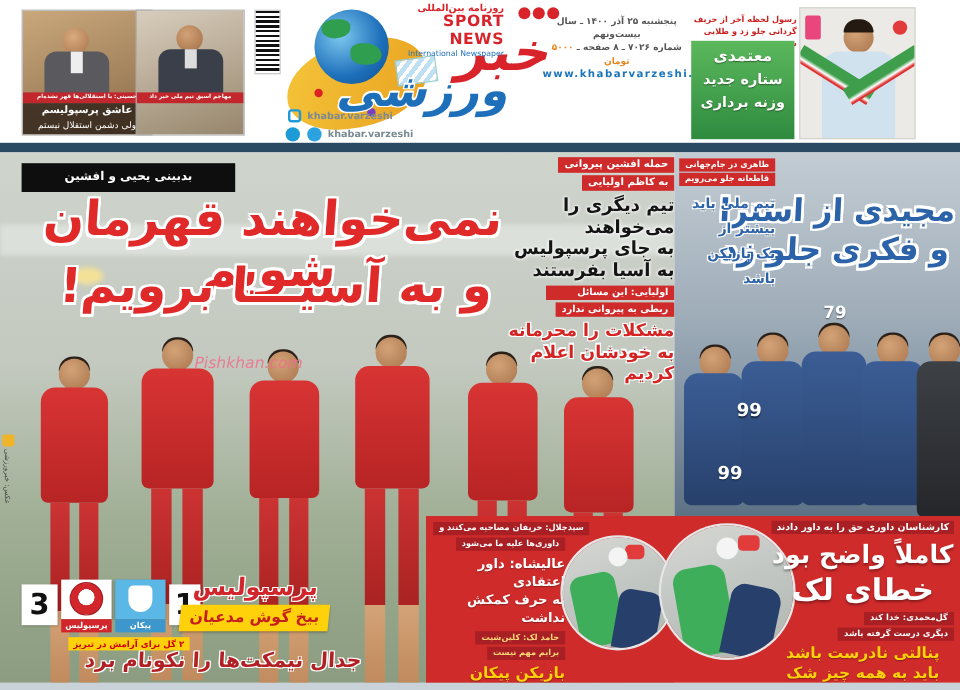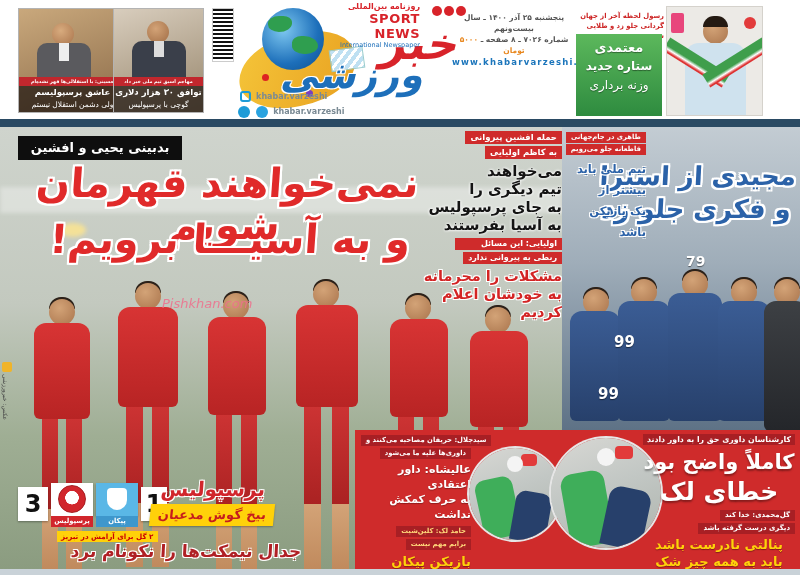--- a/index.html
+++ b/index.html
@@ -37,24 +37,20 @@
         <div style="font-size:8.5px;font-weight:bold;line-height:13px;">عاشق پرسپولیسم</div>
         <div style="font-size:7.5px;line-height:11px;">ولی دشمن استقلال نیستم</div>
       </div>
     </div>
 
     <div class="abs" style="left:113px;top:8px;width:91px;height:105px;background:linear-gradient(160deg,#d8cdbd,#97866c);border:1px solid #b3b3b3;overflow:hidden;">
       <div class="abs" style="left:33px;top:12px;width:22px;height:22px;border-radius:50%;background:radial-gradient(circle at 40% 35%,#d3a377,#a06c44);"></div>
       <div class="abs" style="left:18px;top:32px;width:54px;height:40px;border-radius:10px 10px 0 0;background:#3a3f4a;"></div>
       <div class="abs" style="left:40px;top:32px;width:10px;height:16px;background:#ddd;"></div>
       <div class="abs lbl-strip" style="left:0;bottom:26px;width:100%;height:9px;background:#c1272d;font-size:4.8px;line-height:9px;">مهاجم اسبق تیم ملی خبر داد</div>
-      <div class="abs rtl" style="left:0;bottom:0;width:100%;height:26px;background:rgba(32,24,18,.72);color:#fff;text-align:center;">
-        <div style="font-size:8.5px;font-weight:bold;line-height:13px;">توافق ۳۰ هزار دلاری</div>
-        <div style="font-size:7.5px;line-height:11px;">گوچی با پرسپولیس</div>
-      </div>
     </div>
 
     <div class="abs" style="left:212px;top:8px;width:22px;height:54px;background:repeating-linear-gradient(180deg,#111 0 2px,#fff 2px 4px);border:1px solid #ccc;"></div>
 
     <div class="abs" style="left:236px;top:4px;width:224px;height:112px;">
       <div class="abs" style="left:2px;top:30px;width:118px;height:72px;background:linear-gradient(120deg,#f5c63a,#e8a020);border-radius:60% 40% 55% 45%;transform:rotate(-10deg);"></div>
       <div class="abs" style="left:26px;top:70px;width:7px;height:7px;border-radius:50%;background:#d22;"></div>
       <div class="abs" style="left:48px;top:80px;width:7px;height:7px;border-radius:50%;background:#2f9e4f;"></div>
       <div class="abs" style="left:70px;top:86px;width:7px;height:7px;border-radius:50%;background:#7a3fbf;"></div>
       <div class="abs" style="left:90px;top:78px;width:7px;height:7px;border-radius:50%;background:#0d4f8d;"></div>
@@ -92,27 +88,27 @@
     <div class="abs rtl" style="left:452px;top:12px;width:124px;text-align:center;">
       <div style="font-size:7.5px;font-weight:bold;color:#555;line-height:11px;">پنجشنبه ۲۵ آذر ۱۴۰۰ ـ سال بیست‌ونهم</div>
       <div style="font-size:7.5px;font-weight:bold;color:#555;line-height:11px;">
         <span>شماره ۷۰۲۶ ـ ۸ صفحه ـ</span>
         <span style="color:#e8871e;">۵۰۰۰ تومان</span>
       </div>
       <div style="direction:ltr;font-size:8.5px;font-weight:900;color:#1b75bb;letter-spacing:1.2px;line-height:12px;">www.khabarvarzeshi.com</div>
     </div>
 
     <div class="abs rtl" style="left:576px;top:11px;width:88px;text-align:right;color:#cc2222;font-size:6.8px;font-weight:bold;line-height:10px;">
-      <div>رسول لحظه آخر از جهان</div>
+      <div>رسول لحظه آخر از حریف</div>
       <div>گردانی جلو زد و طلایی شد</div>
     </div>
     <div class="abs rtl" style="left:576px;top:34px;width:86px;height:82px;background:linear-gradient(180deg,#5cb85c,#2e8b3f);color:#fff;text-align:center;padding-top:4px;">
       <div style="font-size:13px;font-weight:900;line-height:19px;text-shadow:0 1px 1px rgba(0,0,0,.4);">معتمدی</div>
       <div style="font-size:12px;font-weight:900;line-height:19px;text-shadow:0 1px 1px rgba(0,0,0,.4);">ستاره جدید</div>
-      <div style="font-size:12px;font-weight:400;line-height:19px;text-shadow:0 1px 1px rgba(0,0,0,.4);">وزنه برداری</div>
+      <div style="font-size:12px;font-weight:700;line-height:19px;text-shadow:0 1px 1px rgba(0,0,0,.4);">وزنه برداری</div>
       <div style="font-size:12px;font-weight:900;line-height:19px;text-shadow:0 1px 1px rgba(0,0,0,.4);margin-top:44px;">ایران و جهان</div>
     </div>
     <div class="abs" style="left:666px;top:6px;width:97px;height:110px;background:#eceae6;border:1px solid #d5d2cc;overflow:hidden;">
       <div class="abs" style="left:4px;top:6px;width:13px;height:20px;background:#e8467c;border-radius:2px;"></div>
       <div class="abs" style="right:6px;top:10px;width:12px;height:12px;border-radius:50%;background:#e23b3b;"></div>
       <div class="abs" style="left:36px;top:12px;width:25px;height:25px;border-radius:50%;background:radial-gradient(circle at 40% 35%,#d3a377,#a9744c);"></div>
       <div class="abs" style="left:36px;top:9px;width:25px;height:11px;border-radius:12px 12px 0 0;background:#241a12;"></div>
       <div class="abs" style="left:18px;top:36px;width:61px;height:74px;border-radius:14px 14px 0 0;background:#cfe2ee;"></div>
       <div class="abs" style="left:-6px;top:48px;width:70px;height:15px;transform:rotate(32deg);background:linear-gradient(180deg,#3f9e4c 55%,#fff 75%,#d33 92%);"></div>
       <div class="abs" style="left:34px;top:48px;width:70px;height:15px;transform:rotate(-32deg);background:linear-gradient(180deg,#3f9e4c 55%,#fff 75%,#d33 92%);"></div>
@@ -162,33 +158,33 @@
     </div>
     <div class="pl abs" style="left:458px;top:176px;width:80px;height:280px;">
       <div class="hair" style="left:27px;top:2px;"></div>
         <div class="head" style="left:27px;top:4px;"></div>
       <div class="torso" style="left:12px;top:28px;width:58px;height:96px;"></div>
       <div class="legs" style="left:20px;top:124px;width:16px;height:150px;"></div>
         <div class="legs" style="left:45px;top:124px;width:16px;height:150px;"></div>
     </div>
   </div>
 
-  <div class="abs rtl" style="left:18px;top:136px;width:164px;height:24px;background:#0e0e0e;color:#fff;font-size:13px;font-weight:bold;text-align:center;line-height:24px;">بدبینی یحیی و افشین</div>
+  <div class="abs rtl" style="left:18px;top:136px;width:178px;height:24px;background:#0e0e0e;color:#fff;font-size:10px;font-weight:bold;text-align:center;line-height:24px;">بدبینی یحیی و افشین</div>
 
   <div class="abs rtl headline ow" style="left:0;top:162px;width:452px;font-size:40px;">نمی‌خواهند قهرمان شویم</div>
   <div class="abs rtl headline ow" style="left:10px;top:218px;width:440px;font-size:40px;">و به آسیـــا برویم!</div>
 
   <div class="abs" style="left:162px;top:296px;font-size:13px;font-style:italic;color:rgba(238,110,140,.85);">Pishkhan.com</div>
 
   <div class="abs" style="left:418px;top:131px;width:144px;">
     <div class="chip" style="font-size:8.5px;">حمله افشین پیروانی</div>
     <div class="chip" style="font-size:8.5px;">به کاظم اولیایی</div>
     <div class="rtl" style="text-align:right;color:#141414;font-weight:900;font-size:15px;line-height:18px;margin-top:3px;text-shadow:0 0 3px #fff,0 0 3px #fff;">
+      <div>تیم دیگری را</div>
       <div>می‌خواهند</div>
-      <div>تیم دیگری را</div>
       <div>به جای پرسپولیس</div>
       <div>به آسیا بفرستند</div>
     </div>
     <div class="chip" style="font-size:8px;margin-top:4px;padding-left:26px;">اولیایی: این مسائل</div>
     <div class="chip" style="font-size:8px;">ربطی به پیروانی ندارد</div>
     <div class="rtl ow1" style="text-align:right;color:#d32424;font-weight:900;font-size:14.5px;line-height:18px;margin-top:3px;">
       <div>مشکلات را محرمانه</div>
       <div>به خودشان اعلام کردیم</div>
     </div>
   </div>

